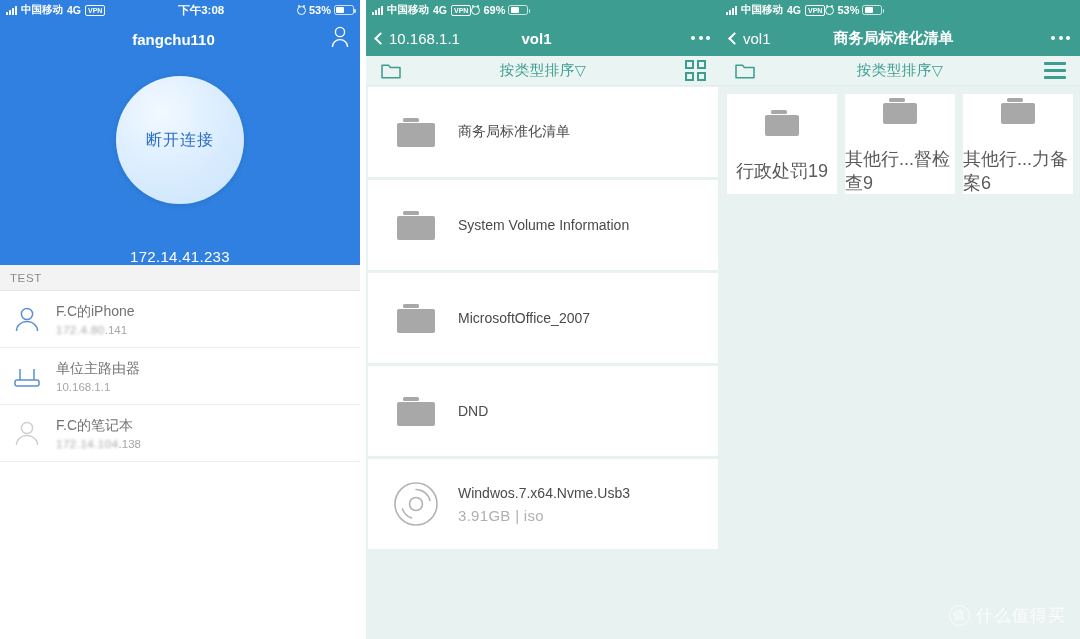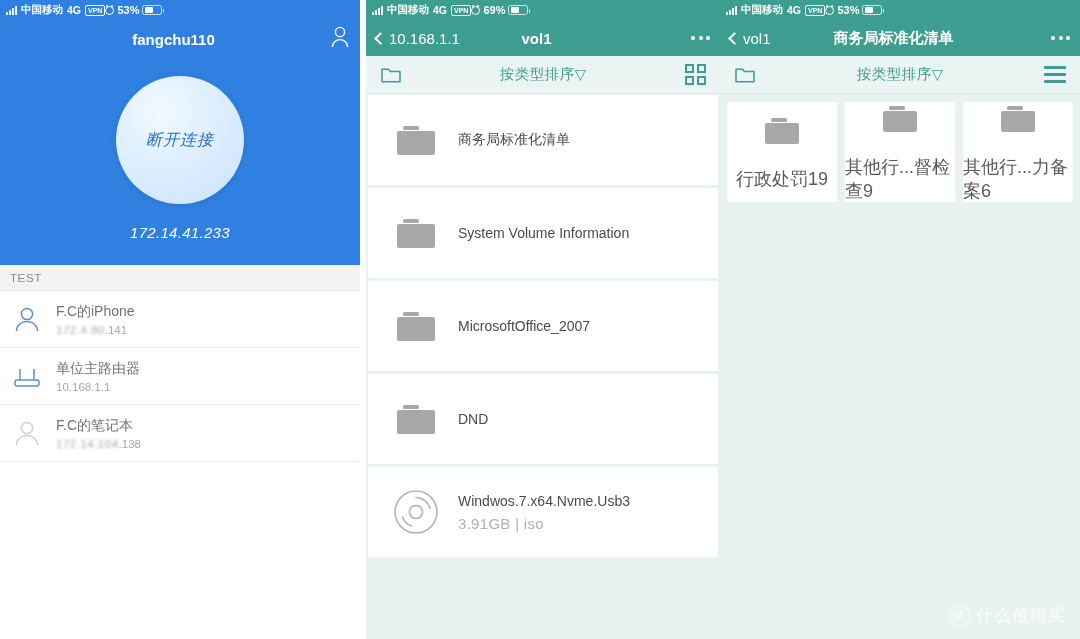--- a/index.html
+++ b/index.html
@@ -75,23 +75,22 @@
   }
   .nav-dots { margin-left:auto; z-index:2; display:flex; gap:3.5px; cursor:pointer; }
   .nav-dots i { width:4px; height:4px; border-radius:50%; background:#fff; display:block; }
   .nav-person { margin-left:auto; z-index:2; cursor:pointer; }
 
   
   .panel-left .statusbar { background: #2f80e0; }
   .panel-left .navbar { background: #2f80e0; height: 38px; }
   .hero {
     background: #2f80e0; height: 207px;
-    display:flex; flex-direction: column; align-items:center; justify-content:flex-start;
+    display:flex; flex-direction: column; align-items:center; justify-content:space-between;
     padding-top: 18px;
-    font-style: italic;
   }
   .conn-circle {
     width: 128px; height: 128px; border-radius: 50%;
     background: radial-gradient(circle at 35% 28%, #f2f9ff 0%, #ddeeff 45%, #c9e3fb 100%);
     display:flex; align-items:center; justify-content:center;
     color: #2a6fc4; font-size: 16px; letter-spacing: 1px;
     box-shadow: 0 1px 6px rgba(0,0,0,.10);
     cursor: pointer;
   }
   .conn-ip { color:#fff; font-size: 15px; margin-top: 20px; letter-spacing: .3px; }
@@ -108,21 +107,21 @@
   }
   .dev-ico { width: 34px; height: 34px; flex:0 0 34px; display:flex; align-items:center; justify-content:center; }
   .dev-name { font-size: 14px; color: #737373; margin-bottom: 3px; }
   .ip-wrap { display:flex; align-items:baseline; font-size:11.5px; color:#a6a6a6; }
   .ip-wrap .mask { filter: blur(1.7px); letter-spacing:.5px; }
 
   
   .teal .statusbar { background: #3e9d91; }
   .teal .navbar { background: #3e9d91; height: 36px; }
   .toolbar {
-    height: 38px; background: #eaf4f2; display:flex; align-items:center;
+    height: 30px; background: #eaf4f2; display:flex; align-items:center;
     padding: 0 14px; position: relative; border-bottom: 1px solid #dfeeeb;
   }
   .toolbar-title {
     position:absolute; left:0; right:0; text-align:center;
     font-size: 14.5px; color: #3e9d91; letter-spacing: .5px; pointer-events:none;
   }
   .tb-left, .tb-right { z-index:2; cursor:pointer; display:flex; align-items:center; }
   .tb-right { margin-left:auto; }
   .folder-outline { width: 22px; height: 18px; }
   .grid-ico { display:grid; grid-template-columns: 9px 9px; gap: 3px; }
@@ -175,20 +174,21 @@
         <span class="signal">
             <i></i>
             <i></i>
             <i></i>
             <i></i>
           </span>
         <span class="carrier">中国移动</span>
         <span class="net">4G</span>
         <span class="vpn">VPN</span>
       </div>
+      <div class="sb-center">下午3:08</div>
       <div class="sb-right">
         <span class="alarm"></span>
         <span>53%</span>
         <span class="batt">
             <span style="width:53%"></span>
           </span>
       </div>
     </div>
 
     <div class="navbar">

